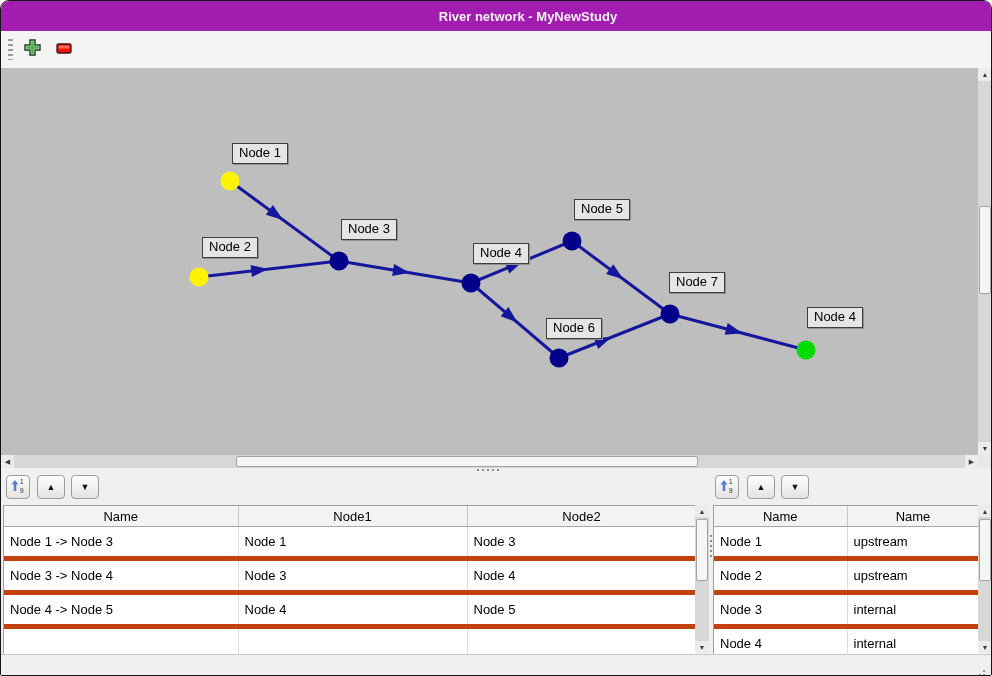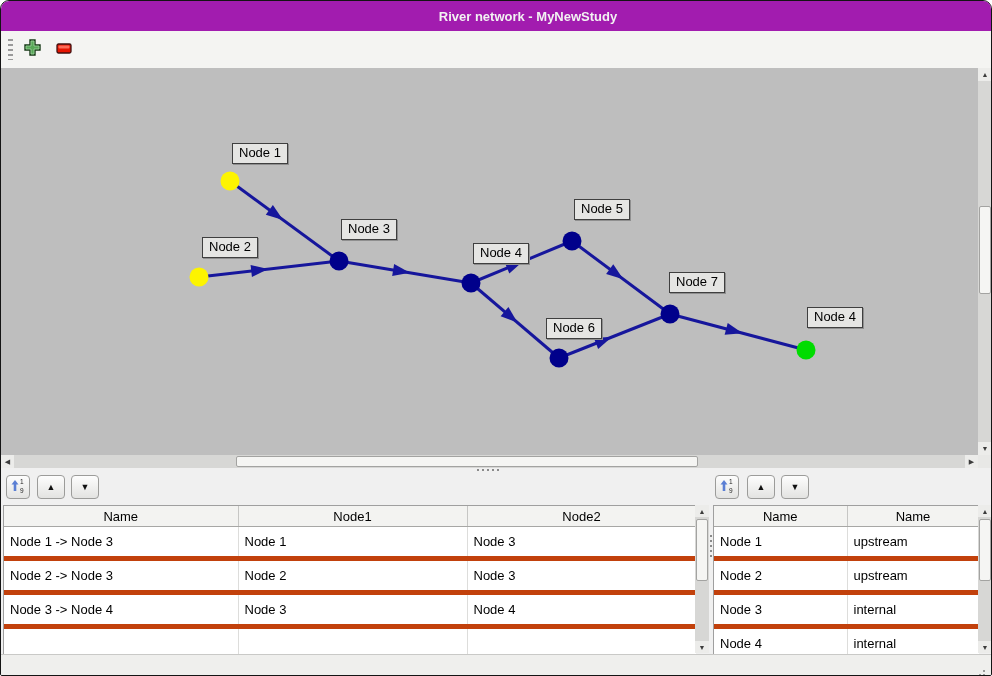--- a/index.html
+++ b/index.html
@@ -190,28 +190,28 @@
               <th>Node2</th>
             </tr>
           </thead>
           <tbody>
             <tr>
               <td>Node 1 -&gt; Node 3</td>
               <td>Node 1</td>
               <td>Node 3</td>
             </tr>
             <tr>
-              <td>Node 2 -&gt; Node 3</td>
-              <td>Node 2</td>
-              <td>Node 3</td>
-            </tr>
-            <tr>
               <td>Node 3 -&gt; Node 4</td>
               <td>Node 3</td>
               <td>Node 4</td>
+            </tr>
+            <tr>
+              <td>Node 4 -&gt; Node 5</td>
+              <td>Node 4</td>
+              <td>Node 5</td>
             </tr>
             <tr>
               <td></td>
               <td></td>
               <td></td>
             </tr>
           </tbody>
         </table>
     </div>
 

